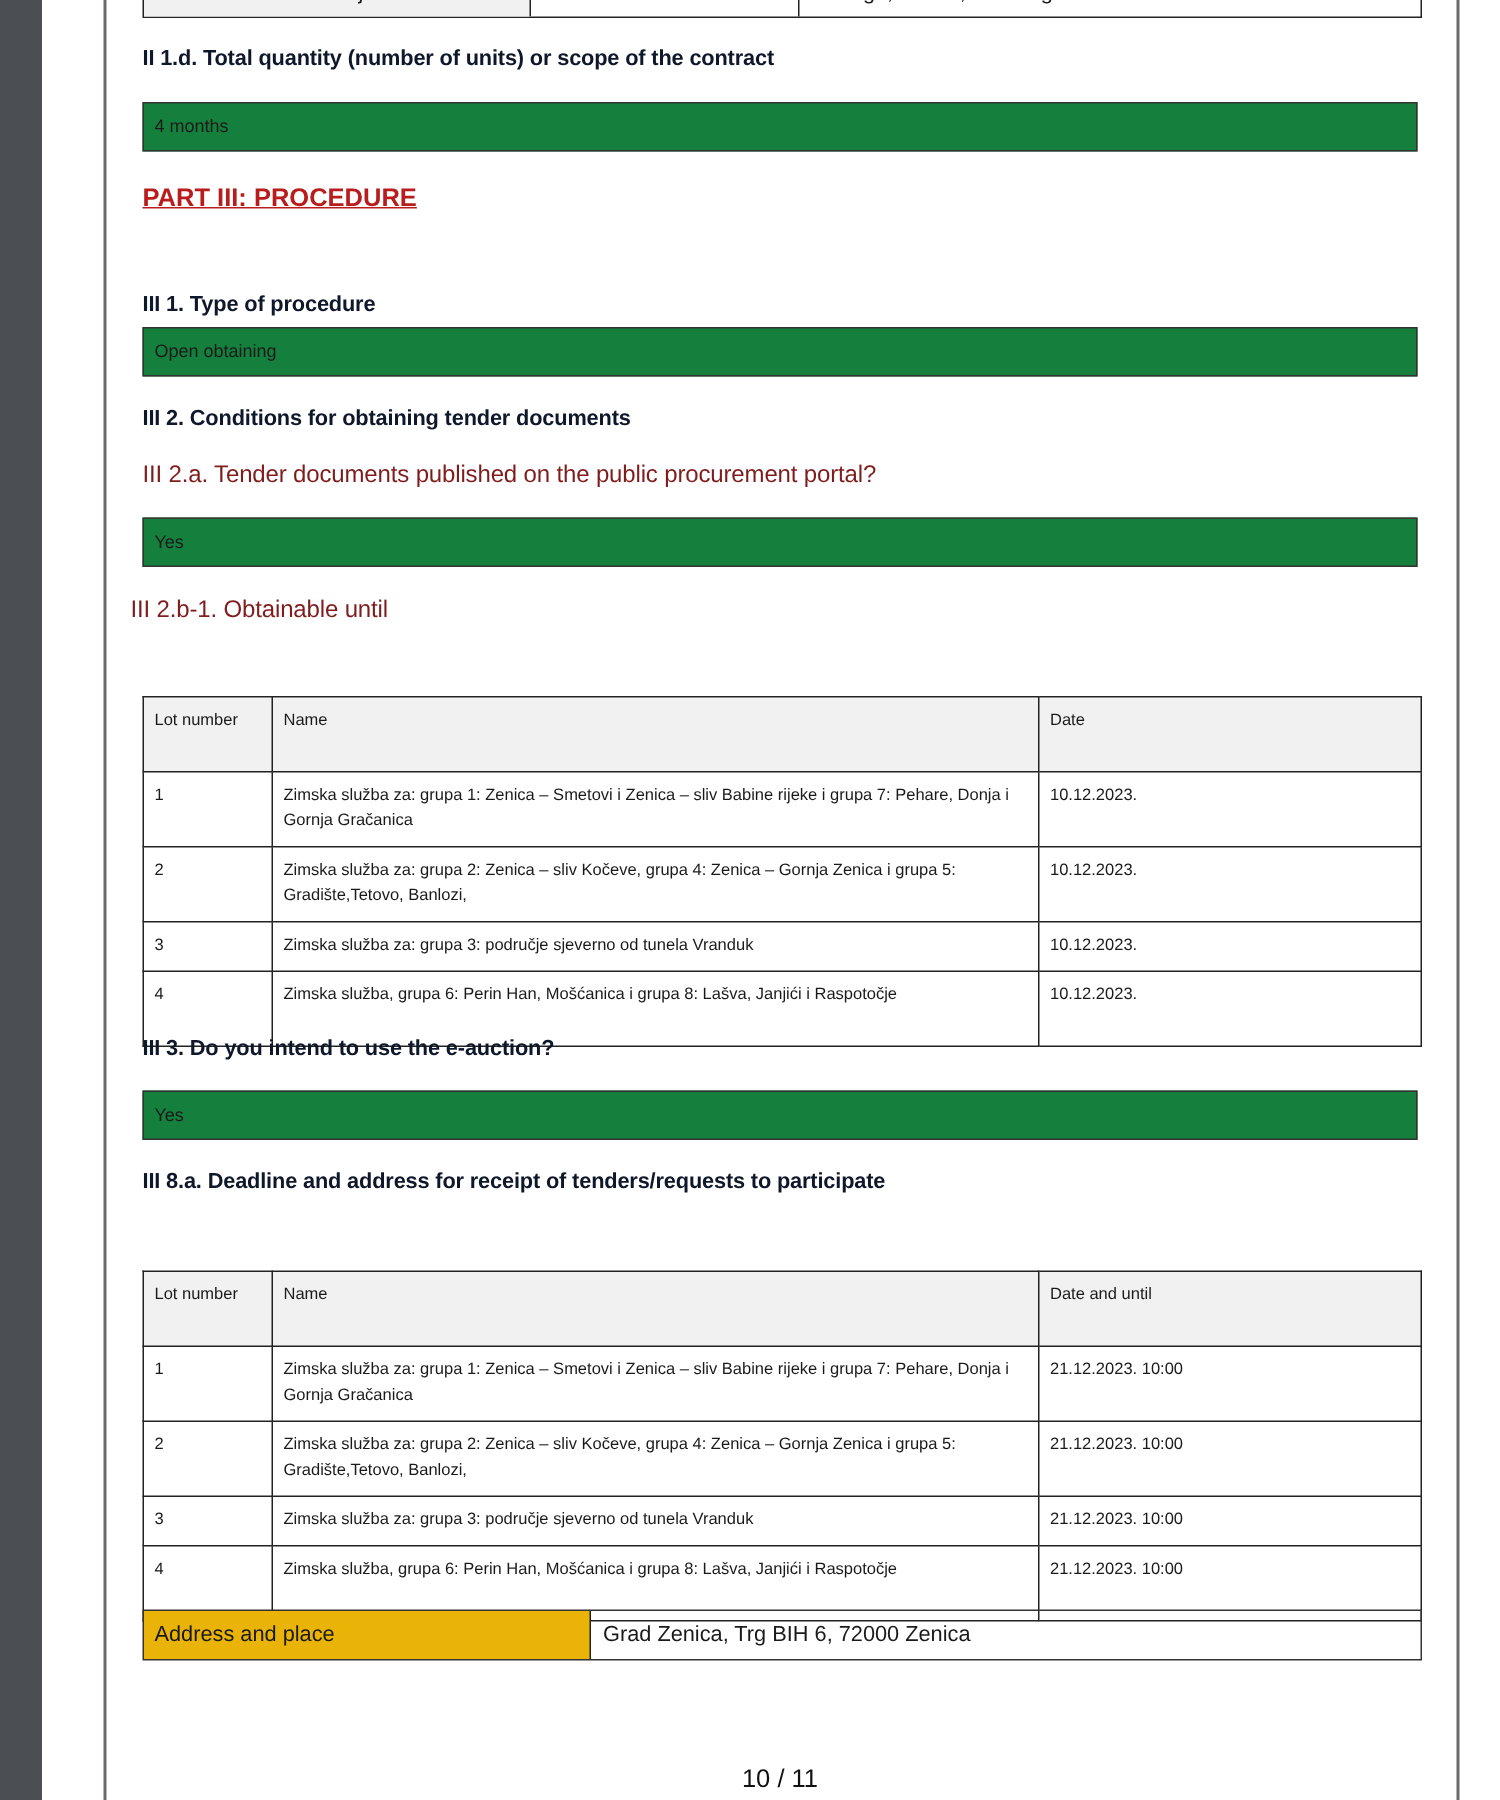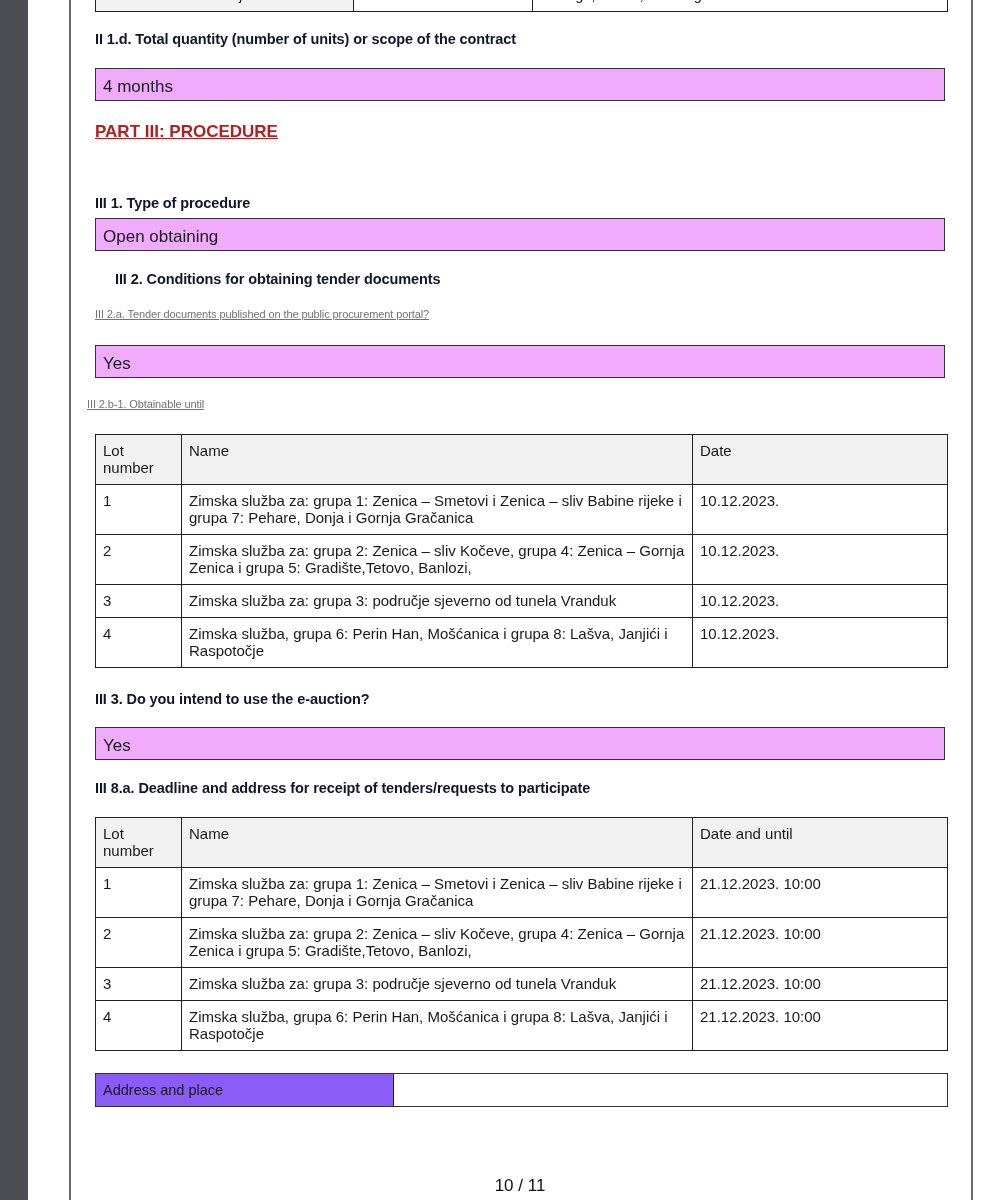--- a/index.html
+++ b/index.html
@@ -8,46 +8,46 @@
     background: #ffffff;
     font-family: "Liberation Sans", "DejaVu Sans", sans-serif;
     color: #1a1a1a;
   }
   .side-strip { position: absolute; left: 0; top: 0; width: 28px; height: 1200px; background: #4b4f54; }
   .page-edge-left { position: absolute; left: 69px; top: 0; width: 2px; height: 1200px; background: #6a6a6a; }
   .page-edge-right { position: absolute; left: 971px; top: 0; width: 2px; height: 1200px; background: #6a6a6a; }
 
   .abs { position: absolute; }
   .heading { font-size: 14.5px; font-weight: bold; color: #0f172a; letter-spacing: -0.1px; }
-  .label { font-size: 11px; color: #737373; letter-spacing: -0.1px; text-decoration: underline; }
+  .label { font-size: 16px; color: #7f1d1d; letter-spacing: -0.1px; }
   .part-title { font-size: 17px; font-weight: bold; text-decoration: underline; color: #b91c1c; }
 
   .valuebox {
     position: absolute; left: 95px; width: 850px; height: 33px;
-    border: 1.5px solid #333; background: #f0abfc; box-sizing: border-box;
-    font-size: 17px; padding: 8px 0 0 7px;
+    border: 1.5px solid #333; background: #15803d; box-sizing: border-box;
+    font-size: 12px; padding: 8px 0 0 7px;
   }
 
-  table.grid { position: absolute; left: 95px; width: 853px; border-collapse: collapse; font-size: 15px; }
+  table.grid { position: absolute; left: 95px; width: 853px; border-collapse: collapse; font-size: 11px; margin-top: 30px; }
   table.grid td, table.grid th {
     border: 1.5px solid #222; vertical-align: top; text-align: left;
     padding: 7px 7px 4px 7px; font-weight: normal; line-height: 17px;
   }
   table.grid th { background: #f1f1f1; }
   table.grid .c1 { width: 71px; }
   table.grid .c2 { width: 496px; }
 
   .top-row { position: absolute; left: 95px; top: -14px; width: 853px; height: 26px; border: 1.5px solid #222; box-sizing: border-box; display: flex; font-size: 14.5px; }
   .top-row div { border-right: 1.5px solid #222; padding-top: 0px; }
   .top-row .t1 { width: 257px; background: #f1f1f1; text-align: center; }
   .top-row .t2 { width: 178px; text-align: center; }
   .top-row .t3 { flex: 1; border-right: none; padding-left: 6px; }
 
   .addr { position: absolute; left: 95px; top: 1073px; width: 853px; height: 34px; border: 1.5px solid #333; box-sizing: border-box; display: flex; font-size: 14.5px; }
-  .addr .a1 { width: 298px; background: #8b5cf6; border-right: 1.5px solid #222; padding: 8px 0 0 7px; box-sizing: border-box; }
+  .addr .a1 { width: 298px; background: #eab308; border-right: 1.5px solid #222; padding: 8px 0 0 7px; box-sizing: border-box; }
   .addr .a2 { flex: 1; padding: 8px 0 0 8px; }
 
   .page-num { position: absolute; left: 0; width: 1040px; top: 1176px; text-align: center; font-size: 17px; color: #111; }
 </style>
 </head>
 <body>
 
 <div class="side-strip"></div>
 <div class="page-edge-left"></div>
 <div class="page-edge-right"></div>
@@ -59,21 +59,21 @@
 </div>
 
 <div class="abs heading" style="left:95px; top:31px;">II 1.d. Total quantity (number of units) or scope of the contract</div>
 <div class="valuebox" style="top:68px;">4 months</div>
 
 <div class="abs part-title" style="left:95px; top:122px;">PART III: PROCEDURE</div>
 
 <div class="abs heading" style="left:95px; top:195px;">III 1. Type of procedure</div>
 <div class="valuebox" style="top:218px;">Open obtaining</div>
 
-<div class="abs heading" style="left:95px; top:271px;margin-left:20px;">III 2. Conditions for obtaining tender documents</div>
+<div class="abs heading" style="left:95px; top:271px;">III 2. Conditions for obtaining tender documents</div>
 <div class="abs label" style="left:95px; top:308px;">III 2.a. Tender documents published on the public procurement portal?</div>
 <div class="valuebox" style="top:345px;">Yes</div>
 <div class="abs label" style="left:87px; top:398px;text-align:right;">III 2.b-1. Obtainable until</div>
 
 <table class="grid" style="top:434px;">
   <tbody>
       <tr>
     <th class="c1" style="height:38px;">Lot number</th>
     <th class="c2">Name</th>
     <th>Date</th>
@@ -131,15 +131,16 @@
   <tr>
     <td style="height:38px;">4</td>
     <td>Zimska služba, grupa 6: Perin Han, Mošćanica i grupa 8: Lašva, Janjići i Raspotočje</td>
     <td>21.12.2023. 10:00</td>
   </tr>
 </tbody>
   </table>
 
 <div class="addr">
   <div class="a1">Address and place</div>
+  <div class="a2">Grad Zenica, Trg BIH 6, 72000 Zenica</div>
 </div>
 
 <div class="page-num">10 / 11</div>
 
 </body></html>

